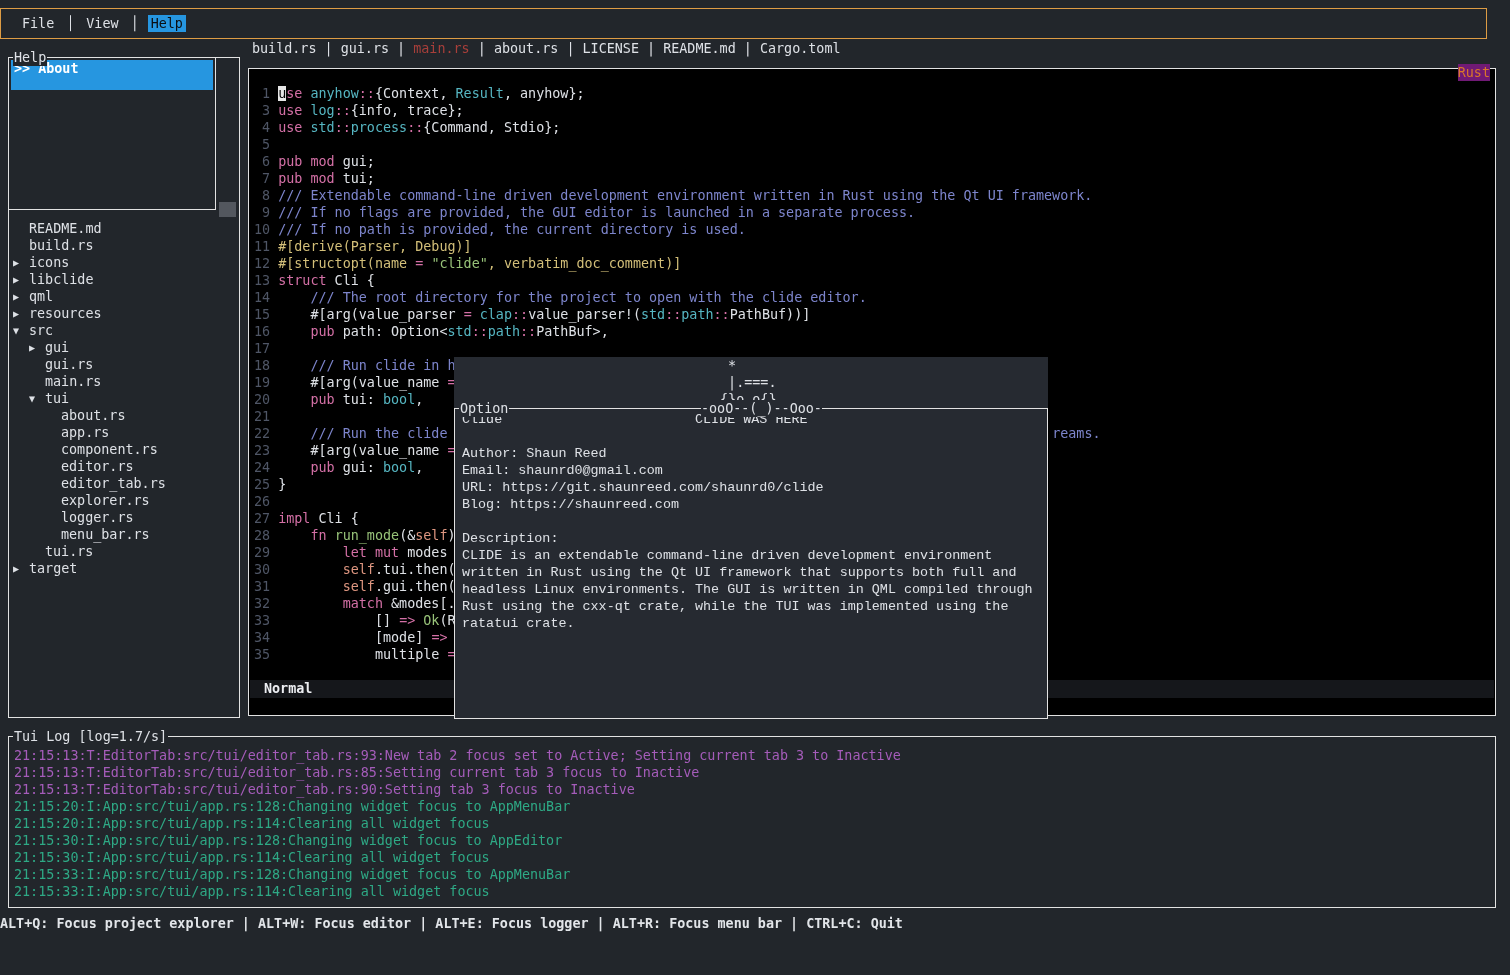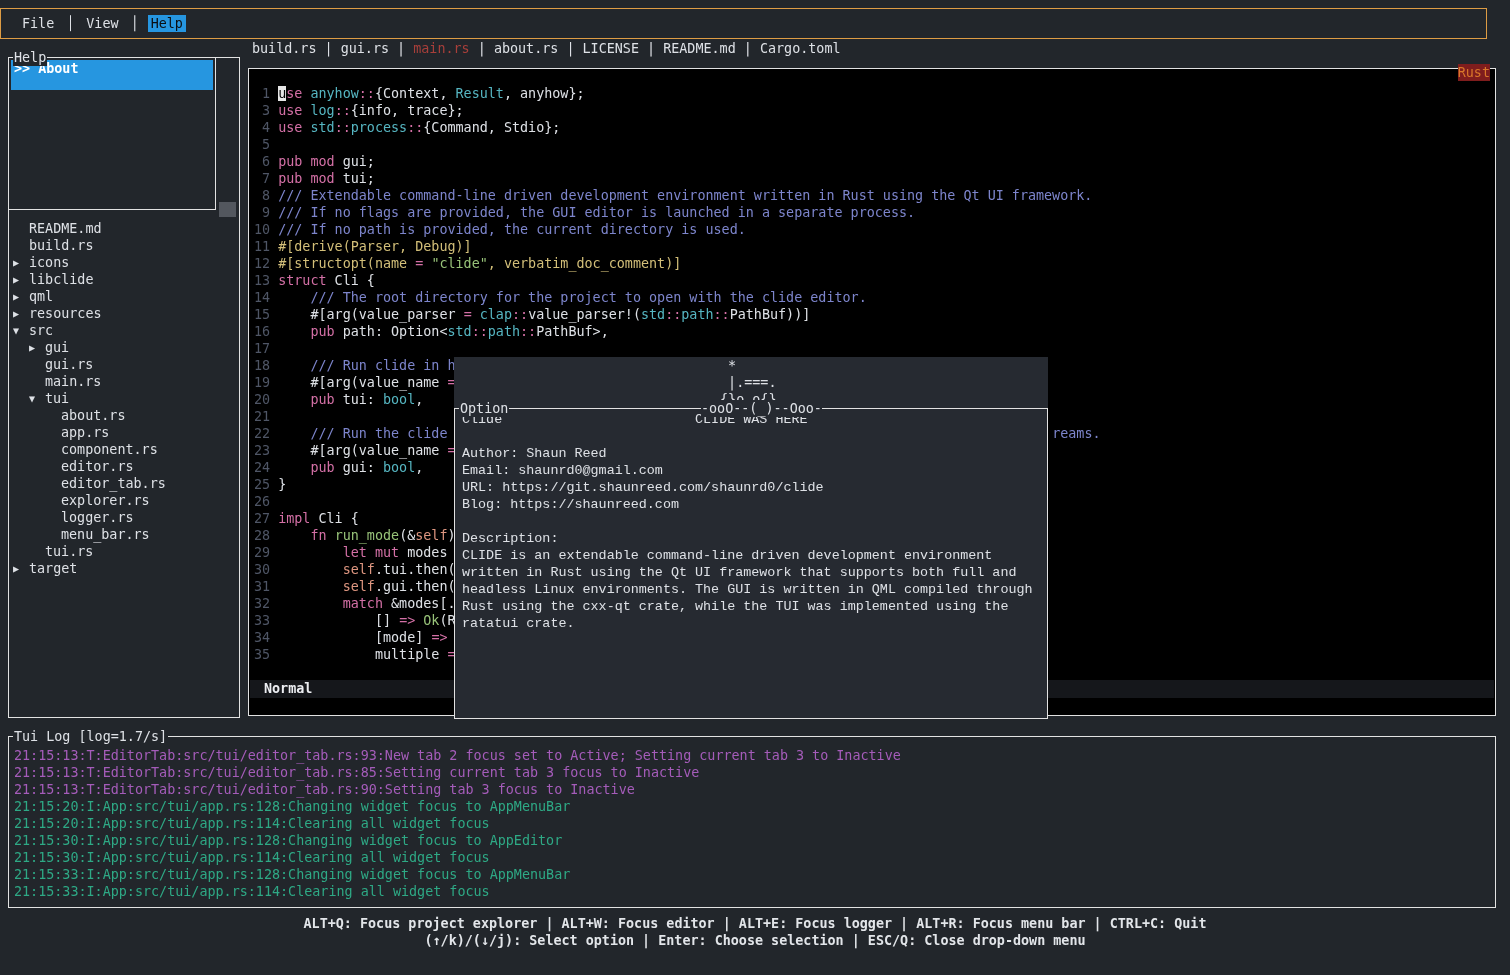--- a/index.html
+++ b/index.html
@@ -52,21 +52,21 @@
   .tree-label{color:var(--fg);}
   .scroll-thumb{position:absolute;left:219px;top:202px;width:17px;height:15px;background:var(--thumb);z-index:6;}
 
   
   .help-dropdown{left:8px;top:57px;width:208px;height:153px;z-index:5;}
   .dropdown-item{margin:2px;height:30px;line-height:18px;padding-left:3px;white-space:pre;color:var(--fg);}
   .dropdown-item.selected{background:var(--blue);color:#fff;font-weight:bold;}
 
   
   .editor{left:248px;top:68px;width:1248px;height:648px;background:#000;}
-  .badge-rust{position:absolute;top:-5px;right:5px;color:var(--rust-orange);background:#7f1d1d;white-space:pre;}
+  .badge-rust{position:absolute;top:-5px;right:5px;color:var(--rust-orange);background:#701a75;white-space:pre;}
   .code{position:absolute;top:16px;left:5px;right:2px;}
   .code-line{height:17px;white-space:pre;}
   .gutter{color:var(--ln);}
   .tk-wh{color:var(--fg);margin-top:44px;}
   .tk-kw{color:var(--tk-kw);}
   .tk-cy{color:var(--tk-cy);}
   .tk-gr{color:var(--tk-gr);}
   .tk-yl{color:var(--tk-yl);}
   .tk-dc{color:var(--tk-dc);}
   .tk-sf{color:var(--tk-sf);}
@@ -82,21 +82,21 @@
   .popup-content{font-family:Liberation Mono, monospace;color:var(--fg);padding:2px 12px 0 7px;white-space:pre;}
 
   
   .logpanel{left:8px;top:736px;width:1488px;height:172px;}
   .log-lines{position:absolute;top:10px;left:5px;right:2px;}
   .log-line{height:17px;white-space:pre;overflow:hidden;}
   .log-line.trace{color:var(--log-trace);}
   .log-line.info{color:var(--log-info);}
 
   
-  .footer{position:absolute;left:0;top:915px;width:100%;text-align:center;font-weight:bold;color:#e2e5e9;}
+  .footer{position:absolute;left:0;top:915px;width:100%;text-align:left;font-weight:bold;color:#e2e5e9;}
   .footer div{height:17px;white-space:pre;}
 </style>
 </head>
 <body>
 
 <div class="screen">
 
   <div class="menubar">
       <span class="menu-item">File</span>
       <span class="menu-sep">│</span>
@@ -213,16 +213,15 @@
         <div class="log-line info">21:15:20:I:App:src/tui/app.rs:114:Clearing all widget focus</div>
         <div class="log-line info">21:15:30:I:App:src/tui/app.rs:128:Changing widget focus to AppEditor</div>
         <div class="log-line info">21:15:30:I:App:src/tui/app.rs:114:Clearing all widget focus</div>
         <div class="log-line info">21:15:33:I:App:src/tui/app.rs:128:Changing widget focus to AppMenuBar</div>
         <div class="log-line info">21:15:33:I:App:src/tui/app.rs:114:Clearing all widget focus</div>
       </div>
   </div>
 
   <div class="footer">
     <div>ALT+Q: Focus project explorer | ALT+W: Focus editor | ALT+E: Focus logger | ALT+R: Focus menu bar | CTRL+C: Quit</div>
-    <div>(↑/k)/(↓/j): Select option | Enter: Choose selection | ESC/Q: Close drop-down menu</div>
   </div>
 
 </div>
 
 </body></html>

